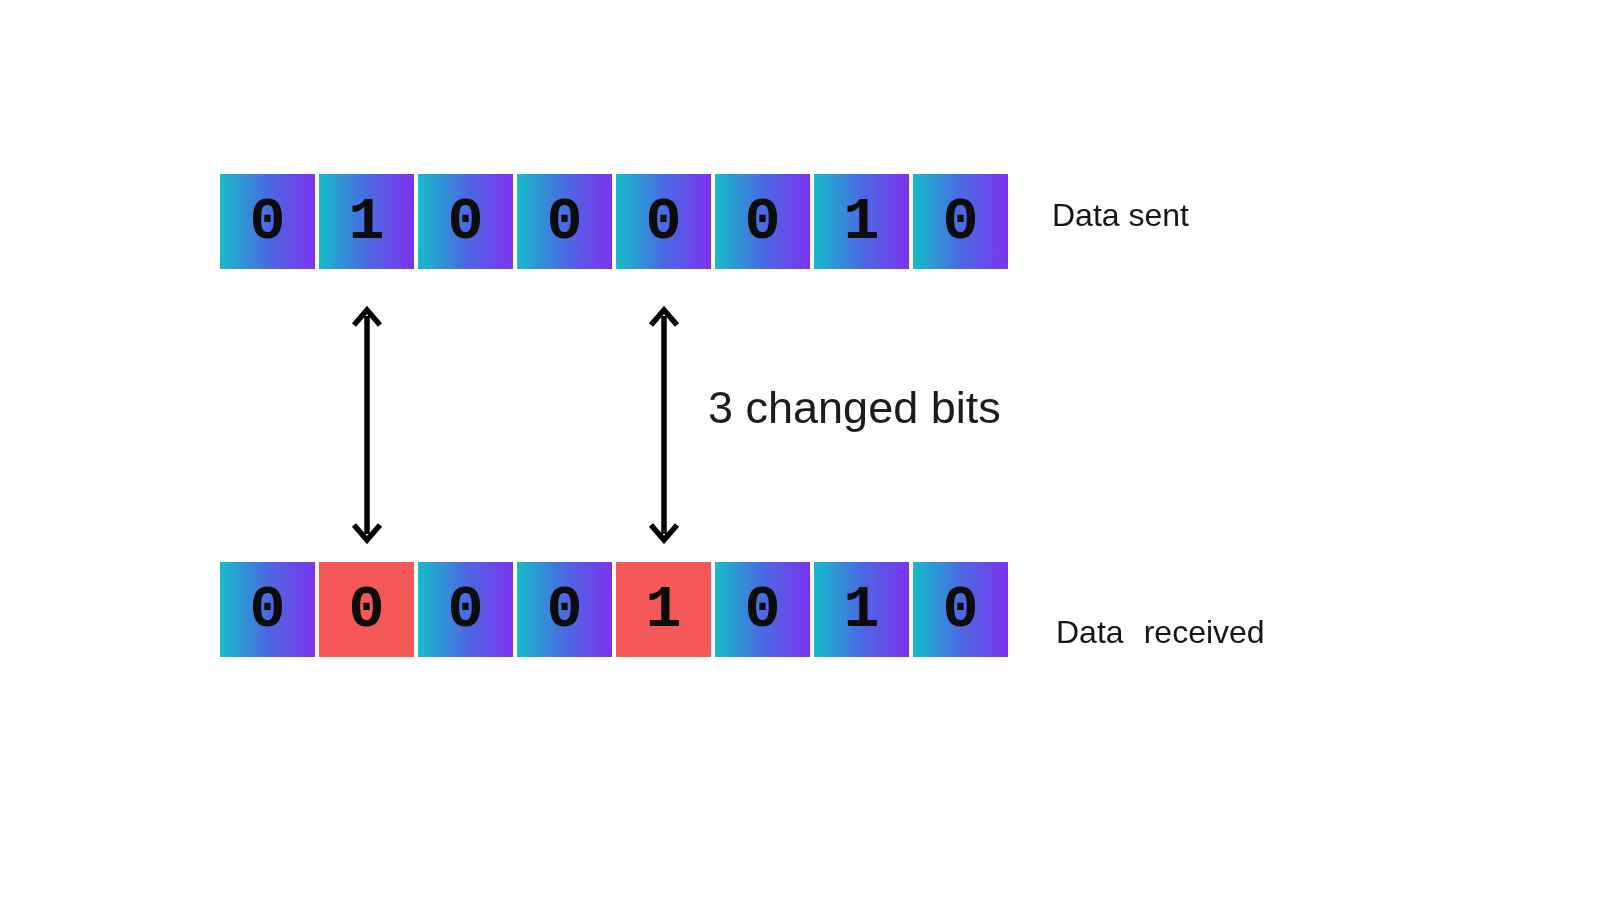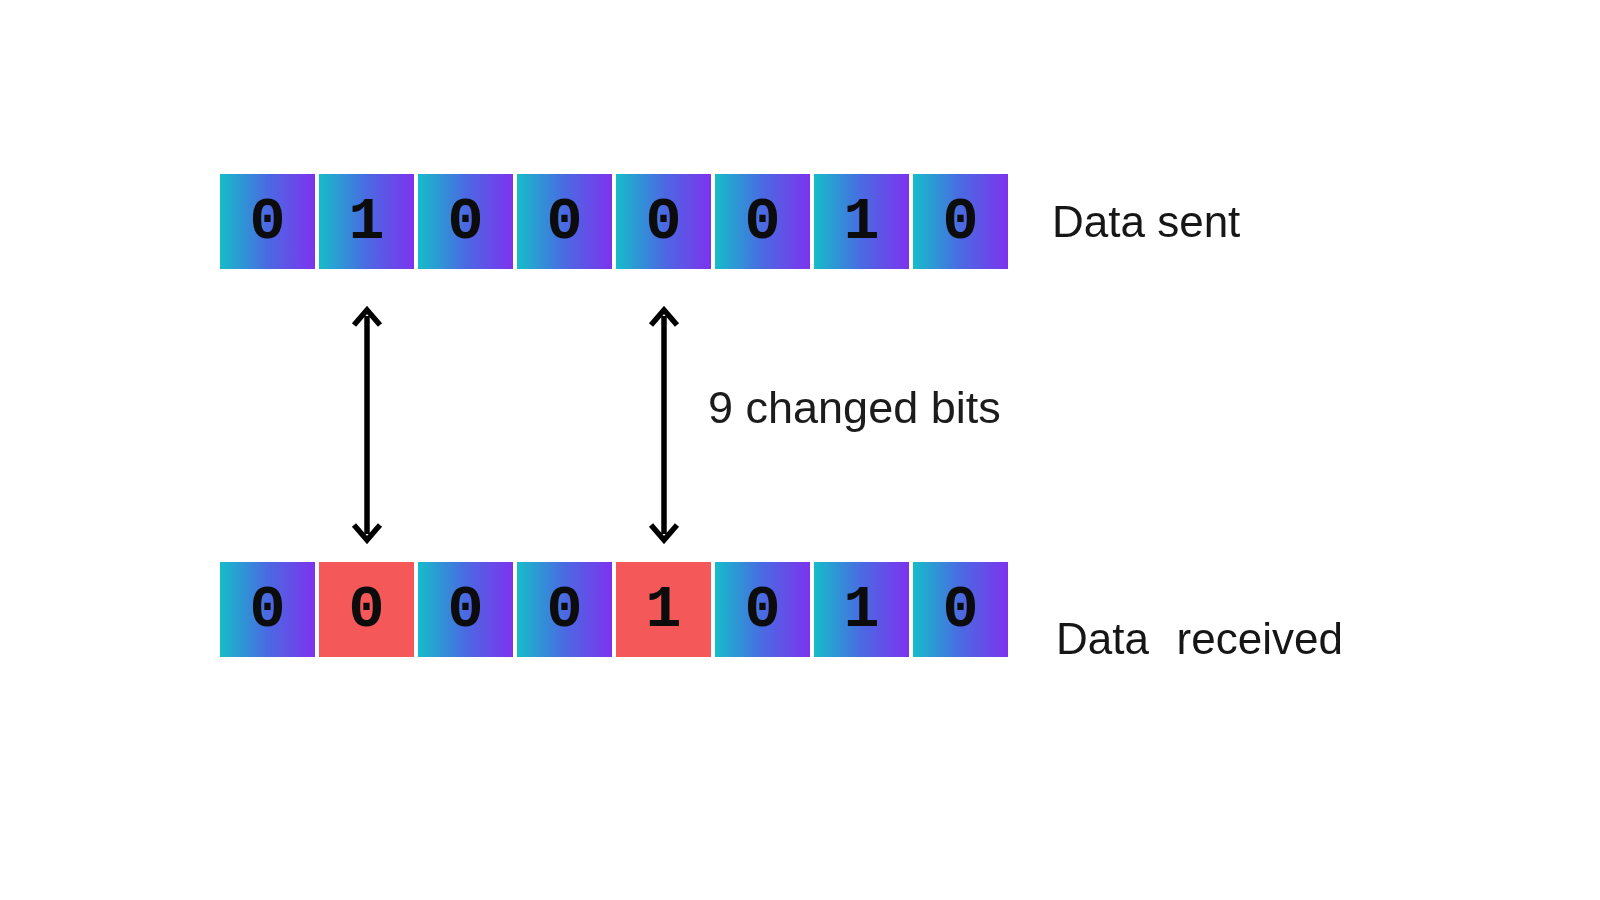--- a/index.html
+++ b/index.html
@@ -36,21 +36,21 @@
     font-size: 60px;
     line-height: 1;
     user-select: none;
   }
   .bit-cell.changed {
     background: var(--cell-changed);
   }
   .row-label {
     position: absolute;
     color: #161616;
-    font-size: 44px;
+    font-size: 32px;
     line-height: 1.1;
     white-space: nowrap;
   }
   .row-label.sent     { left: 1052px; top: 198px; }
   .row-label.received { left: 1056px; top: 583px; word-spacing: 0.35em; margin-top: 32px; }
   .diff-arrow {
     position: absolute;
     top: 306px;
     width: 44px;
     height: 238px;
@@ -90,21 +90,21 @@
     <polyline points="9,19 22,4 35,19" fill="none" stroke="#000" stroke-width="5.5" stroke-linejoin="miter"></polyline>
     <polyline points="9,219 22,234 35,219" fill="none" stroke="#000" stroke-width="5.5" stroke-linejoin="miter"></polyline>
   </svg>
 
   <svg class="diff-arrow a2" viewBox="0 0 44 238">
     <line x1="22" y1="10" x2="22" y2="228" stroke="#000" stroke-width="5.5"></line>
     <polyline points="9,19 22,4 35,19" fill="none" stroke="#000" stroke-width="5.5" stroke-linejoin="miter"></polyline>
     <polyline points="9,219 22,234 35,219" fill="none" stroke="#000" stroke-width="5.5" stroke-linejoin="miter"></polyline>
   </svg>
 
-  <div class="annotation">9 changed bits</div>
+  <div class="annotation">3 changed bits</div>
 
   <div class="bit-row received" id="row-received">
       <div class="bit-cell">0</div>
       <div class="bit-cell changed">0</div>
       <div class="bit-cell">0</div>
       <div class="bit-cell">0</div>
       <div class="bit-cell changed">1</div>
       <div class="bit-cell">0</div>
       <div class="bit-cell">1</div>
       <div class="bit-cell">0</div>

